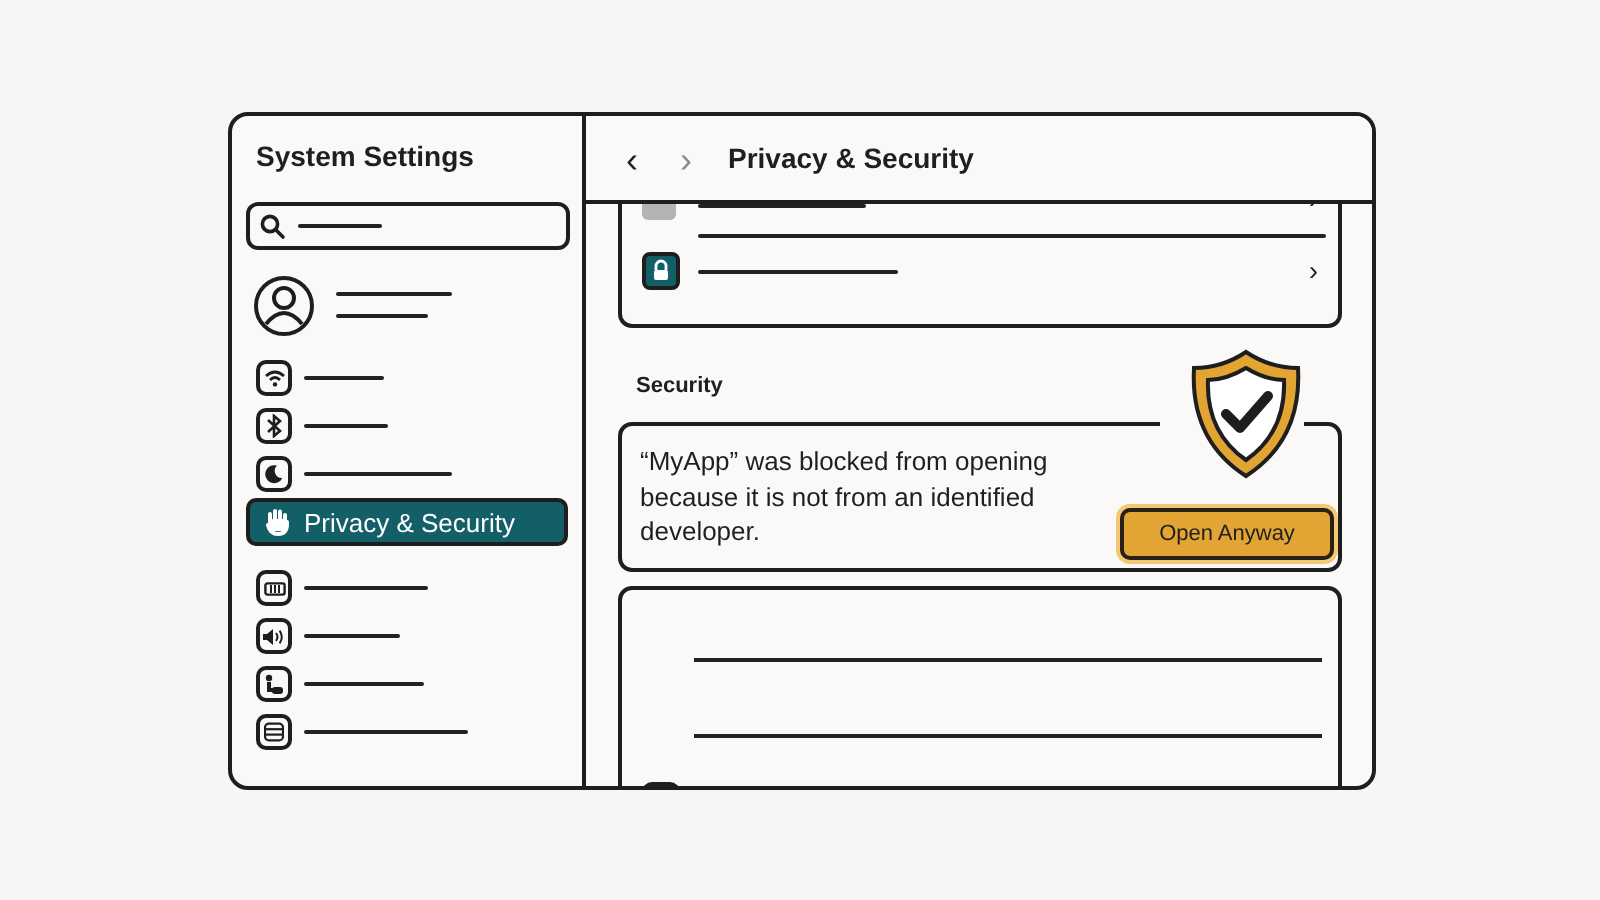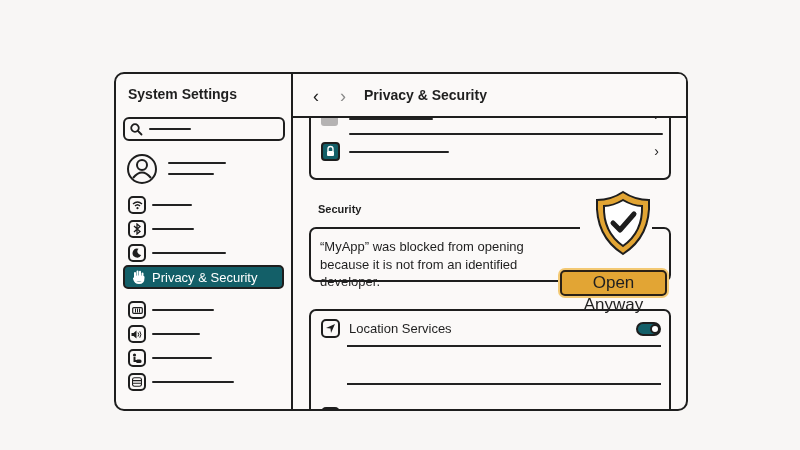--- a/index.html
+++ b/index.html
@@ -1,38 +1,38 @@
 <!DOCTYPE html>
 <html><head>
 <meta charset="utf-8">
 <style>
   * { box-sizing: border-box; margin: 0; padding: 0; }
   html, body { width: 800px; height: 450px; background: #f8f6f5; overflow: hidden; font-family: "Liberation Sans", "DejaVu Sans", sans-serif; color: #1f1f1f; }
-  .window { position: absolute; left: 114px; top: 56px; width: 574px; height: 339px; border: 2px solid #1e1e1e; border-radius: 10px; background: #fbf9f8; overflow: hidden; margin-top: 16px; }
+  .window { position: absolute; left: 114px; top: 56px; width: 574px; height: 339px; border: 2px solid #1e1e1e; border-radius: 10px; background: #fbf9f8; overflow: hidden; }
   .sidebar { position: absolute; left: 0; top: 0; width: 177px; height: 100%; border-right: 2px solid #1e1e1e; }
   .sb-title { position: absolute; left: 12px; top: 12px; font-size: 14px; font-weight: bold; }
   .search { position: absolute; left: 7px; top: 43px; width: 162px; height: 24px; border: 2px solid #1e1e1e; border-radius: 6px; }
   .search svg { position: absolute; left: 5px; top: 4px; }
   .line { position: absolute; height: 2px; background: #222; border-radius: 1px; }
   .profile { position: absolute; left: 10px; top: 79px; width: 32px; height: 32px; }
   .sb-item { position: absolute; left: 12px; width: 160px; height: 18px; }
   .sb-icon { position: absolute; left: 0; top: 0; width: 18px; height: 18px; border: 2px solid #1e1e1e; border-radius: 5px; display: flex; align-items: center; justify-content: center; }
   .sb-active { position: absolute; left: 7px; top: 191px; width: 161px; height: 24px; background: #135f68; border: 2px solid #1e1e1e; border-radius: 5px; color: #fff; font-size: 13px; }
   .sb-active span.lbl { position: absolute; left: 27px; top: 3px; }
   .sb-active svg { position: absolute; left: 8px; top: 3px; }
   .topbar { position: absolute; left: 177px; top: 0; right: 0; height: 44px; border-bottom: 2px solid #1e1e1e; background: #fbf9f8; z-index: 2; }
   .nav-btn { position: absolute; top: 12px; font-size: 18px; cursor: pointer; }
   .page-title { position: absolute; left: 71px; top: 13px; font-size: 14px; font-weight: bold; }
   .content { position: absolute; left: 177px; top: 44px; right: 0; bottom: 0; }
   .card1 { position: absolute; left: 16px; top: -10px; width: 362px; height: 72px; border: 2px solid #1e1e1e; border-radius: 7px; }
   .chev { position: absolute; right: 10px; font-size: 14px; }
   .sec-label { position: absolute; left: 25px; top: 85px; font-size: 11px; font-weight: bold; }
-  .alert { position: absolute; left: 16px; top: 109px; width: 362px; height: 55px; border: 2px solid #1e1e1e; border-radius: 7px; }
+  .alert { position: absolute; left: 16px; top: 109px; width: 362px; height: 75px; border: 2px solid #1e1e1e; border-radius: 7px; }
   .alert-text { position: absolute; left: 9px; top: 9px; font-size: 13px; line-height: 17.5px; width: 230px; }
-  .open-btn { position: absolute; left: 267px; top: 152px; width: 107px; height: 26px; background: #e2a534; border: 2px solid #2a2116; border-radius: 5px; font-size: 17px; text-align: center; line-height: 22px; box-shadow: 0 0 0 2px #f3c974; }
+  .open-btn { position: absolute; left: 267px; top: 152px; width: 107px; height: 26px; background: #e2a534; border: 2px solid #2a2116; border-radius: 5px; font-size: 11px; text-align: center; line-height: 22px; box-shadow: 0 0 0 2px #f3c974; }
   .shield { position: absolute; left: 300px; top: 70px; width: 60px; height: 70px; }
   .shield-gap { position: absolute; left: 287px; top: 104px; width: 72px; height: 10px; background: #fbf9f8; }
   .perm-card { position: absolute; left: 16px; top: 191px; width: 362px; height: 120px; border: 2px solid #1e1e1e; border-radius: 7px; }
   .perm-row { position: absolute; left: 0; width: 100%; height: 20px; }
   .perm-icon { position: absolute; left: 10px; top: 0; width: 19px; height: 19px; border: 2px solid #1e1e1e; border-radius: 5px; display: flex; align-items: center; justify-content: center; }
   .perm-label { position: absolute; left: 38px; top: 2px; font-size: 13px; }
   .toggle { position: absolute; right: 8px; top: 3px; width: 25px; height: 14px; border: 2px solid #1e1e1e; border-radius: 7px; cursor: pointer; }
   .toggle .knob { position: absolute; top: 0; width: 10px; height: 10px; border-radius: 5px; border: 2px solid #1e1e1e; background: #fff; }
   .toggle.on { background: #135f68; }
   .toggle.on .knob { right: -1px; }
@@ -172,31 +172,20 @@
     </div>
     <div class="shield-gap"></div>
     <svg class="shield" viewBox="0 0 60 70">
       <path d="M30 4 Q42 12 56 12 Q58 48 30 66 Q2 48 4 12 Q18 12 30 4Z" fill="#e2a534" stroke="#1e1e1e" stroke-width="2"></path>
       <path d="M30 12 Q40 18 49 18 Q50 44 30 58 Q10 44 11 18 Q20 18 30 12Z" fill="#fff" stroke="#1e1e1e" stroke-width="2"></path>
       <path d="M20 35 L27 42 L41 26" fill="none" stroke="#1e1e1e" stroke-width="5" stroke-linecap="round" stroke-linejoin="round"></path>
     </svg>
     <div class="open-btn">Open Anyway</div>
 
     <div class="perm-card">
-      <div class="perm-row" style="top:8px;">
-        <div class="perm-icon">
-            <svg width="11" height="11" viewBox="0 0 11 11">
-              <path d="M10 1 L1 5 L5.5 5.5 L6 10Z" fill="#1e1e1e"></path>
-            </svg>
-          </div>
-        <span class="perm-label">Location Services</span>
-        <div class="toggle on">
-            <div class="knob"></div>
-          </div>
-      </div>
       <div class="divider" style="top:34px;"></div>
       <div class="divider" style="top:72px;"></div>
       <div class="perm-row" style="top:96px;">
         <div class="perm-icon">
             <svg width="12" height="8" viewBox="0 0 12 8">
               <rect x="0.5" y="0.5" width="7.5" height="7" rx="1.3" fill="#1e1e1e"></rect>
               <path d="M8 3.2 L11.5 1 V7 L8 4.8Z" fill="#1e1e1e"></path>
             </svg>
           </div>
         <span class="perm-label">Camera</span>

